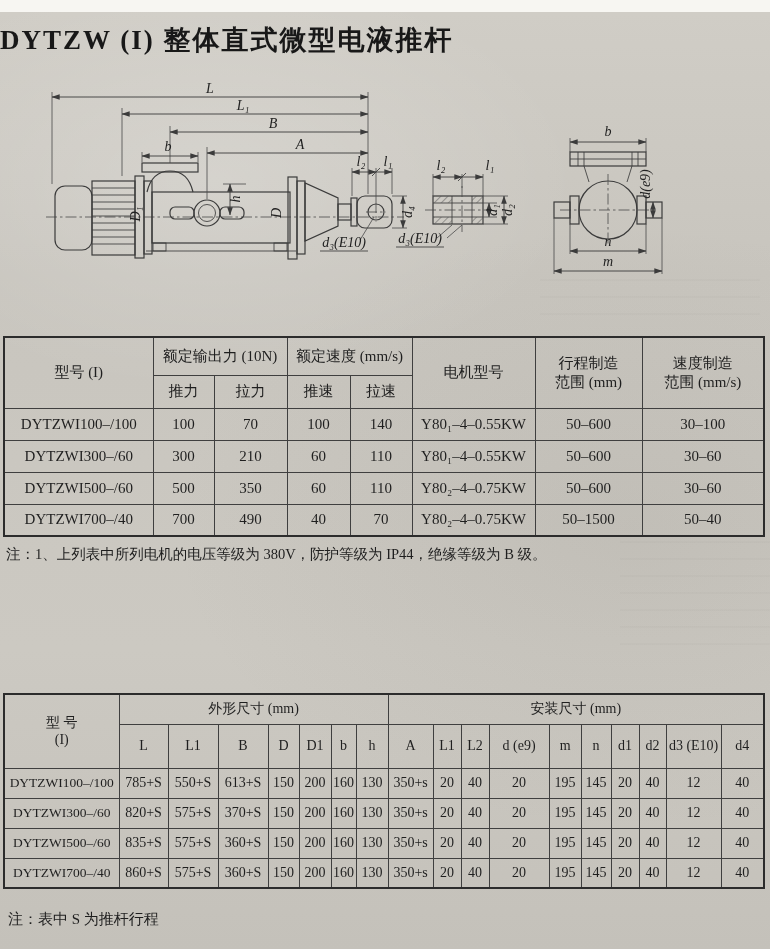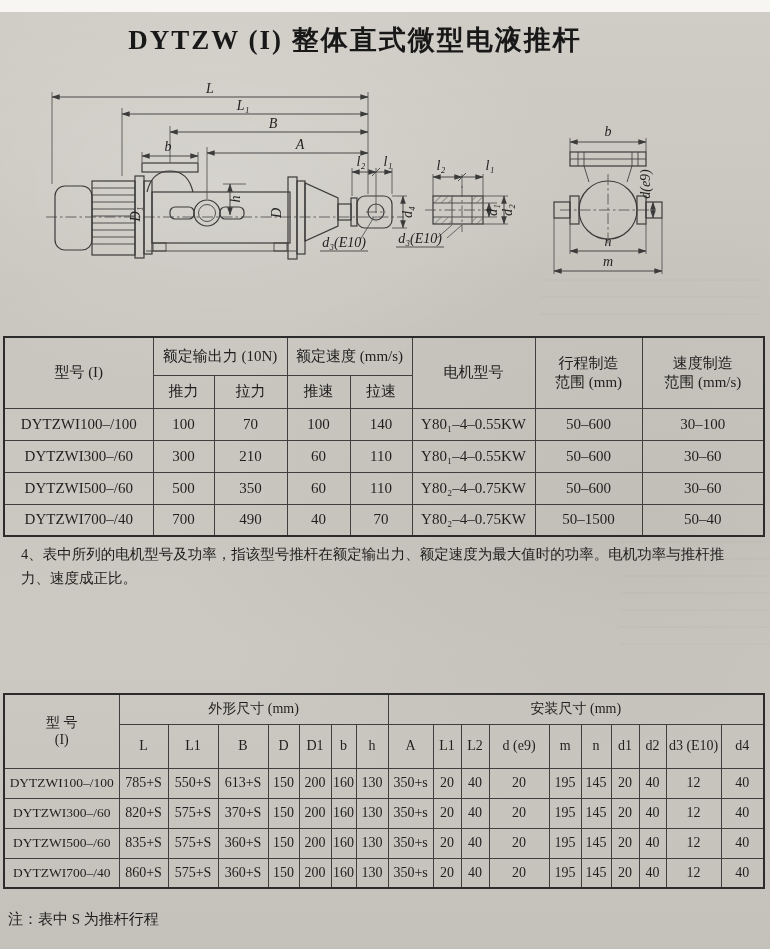--- a/index.html
+++ b/index.html
@@ -5,21 +5,21 @@
   html,body{margin:0;padding:0;}
   body{width:770px;height:949px;background:#f7f6f2;font-family:"Liberation Serif","DejaVu Serif",serif;}
   .stage{position:relative;width:770px;height:949px;overflow:hidden;background:#f7f6f2;}
   .paper{position:absolute;left:0;top:12px;width:770px;height:937px;
     background:
       radial-gradient(ellipse 520px 300px at 28% 18%, rgba(255,255,255,.20), transparent 70%),
       radial-gradient(ellipse 640px 420px at 82% 55%, rgba(110,106,99,.10), transparent 72%),
       linear-gradient(180deg,#d0cdc6 0%,#c8c5be 28%,#ccc9c2 68%,#c4c1ba 100%);
   }
   .ghost{position:absolute;opacity:.45;background:repeating-linear-gradient(0deg,transparent 0 15px,rgba(95,92,86,.07) 15px 17px);}
-  .title{position:absolute;top:22px;left:0;width:710px;text-align:center;
+  .title{position:absolute;top:22px;left:0;width:710px;text-align:left;
     font-size:27px;font-weight:bold;letter-spacing:2px;color:#181818;}
   .cap{position:absolute;font-size:15px;font-weight:bold;color:#1d1d1d;letter-spacing:.5px;}
   .drawing{position:absolute;left:0;top:78px;width:770px;height:232px;}
   .s{fill:none;stroke:#3b3b3b;stroke-width:1.2;}
   .thin{stroke-width:.85;}
   .cl{fill:none;stroke:#4a4a4a;stroke-width:.8;stroke-dasharray:11 3 2.5 3;}
   .dimln{fill:none;stroke:#3b3b3b;stroke-width:.9;}
   .ext{fill:none;stroke:#4a4a4a;stroke-width:.8;}
   .lbl{font-family:"Liberation Serif","DejaVu Serif",serif;font-style:italic;font-size:14px;fill:#222;text-anchor:middle;}
   table{position:absolute;border-collapse:collapse;table-layout:fixed;color:#1f1f1f;}
@@ -289,21 +289,21 @@
         <td>40</td>
         <td>70</td>
         <td>Y80₂–4–0.75KW</td>
         <td>50–1500</td>
         <td>50–40</td>
       </tr>
     </tbody>
   </table>
 
   <div class="notes">
-    <div class="item">4、表中所列的电机型号及功率，指该型号推杆在额定输出力、额定速度为最大值时的功率。电机功率与推杆推力、速度成正比。</div>
+    <div class="item first"><span>注：</span><span>1、上列表中所列电机的电压等级为 380V，防护等级为 IP44，绝缘等级为 B 级。</span></div>
   </div>
 
 
   <table class="t2">
     <colgroup>
       <col style="width:115px">
         <col style="width:49px">
         <col style="width:50px">
         <col style="width:50px">
       <col style="width:31px">

